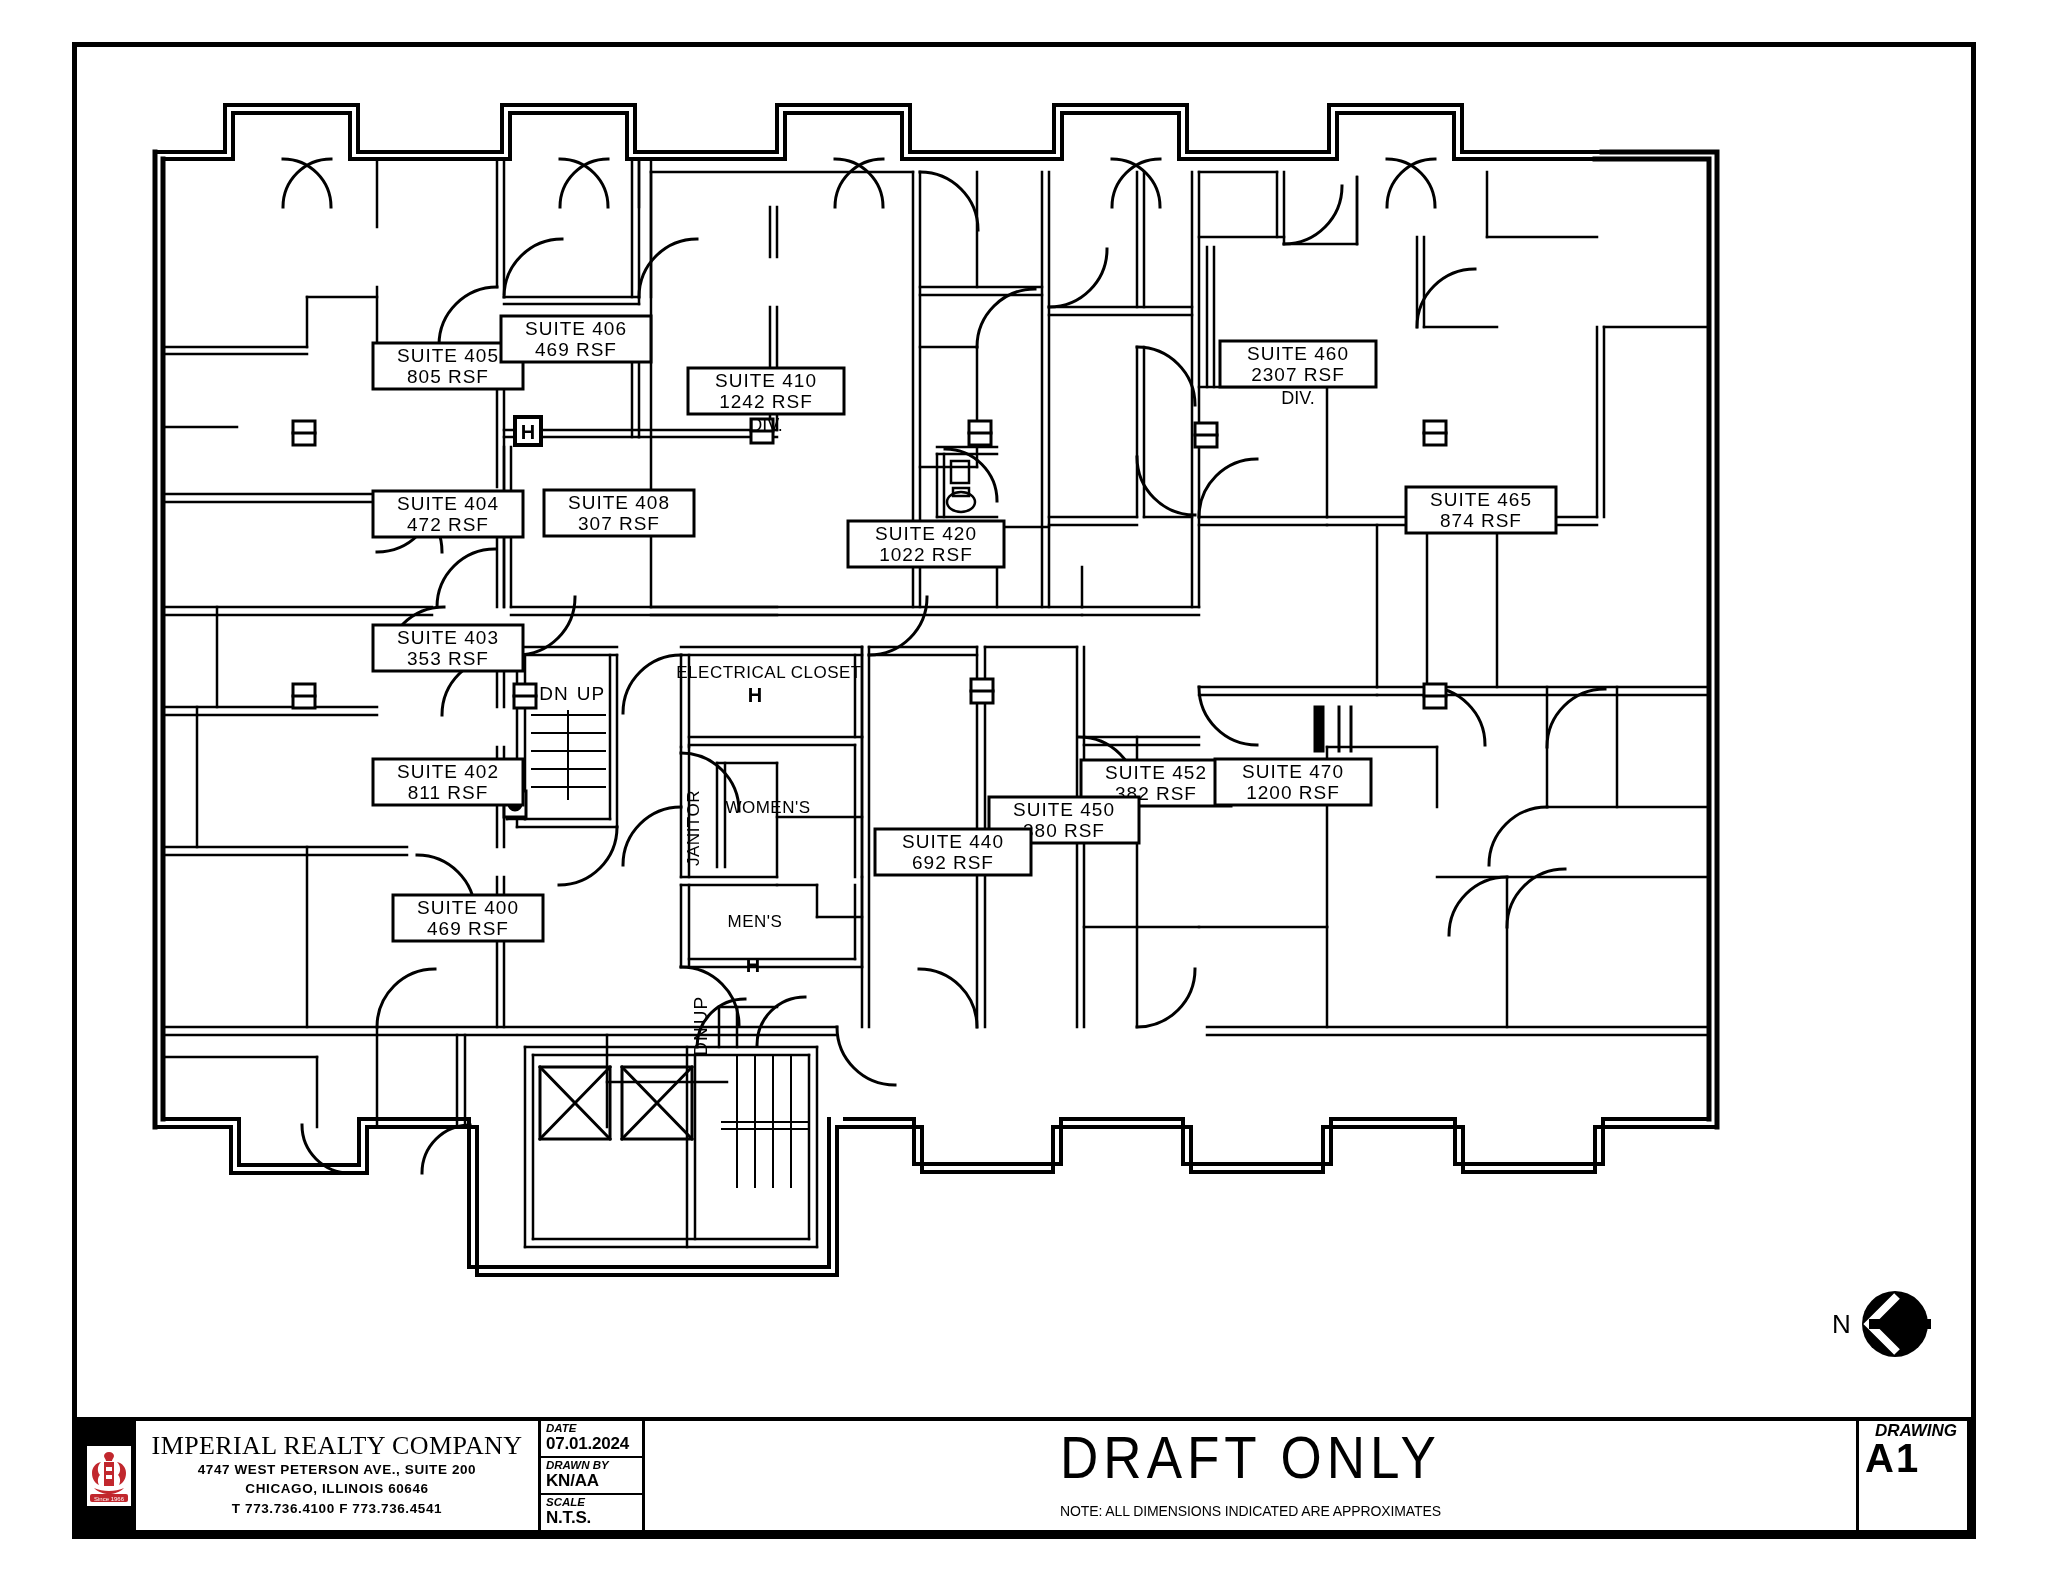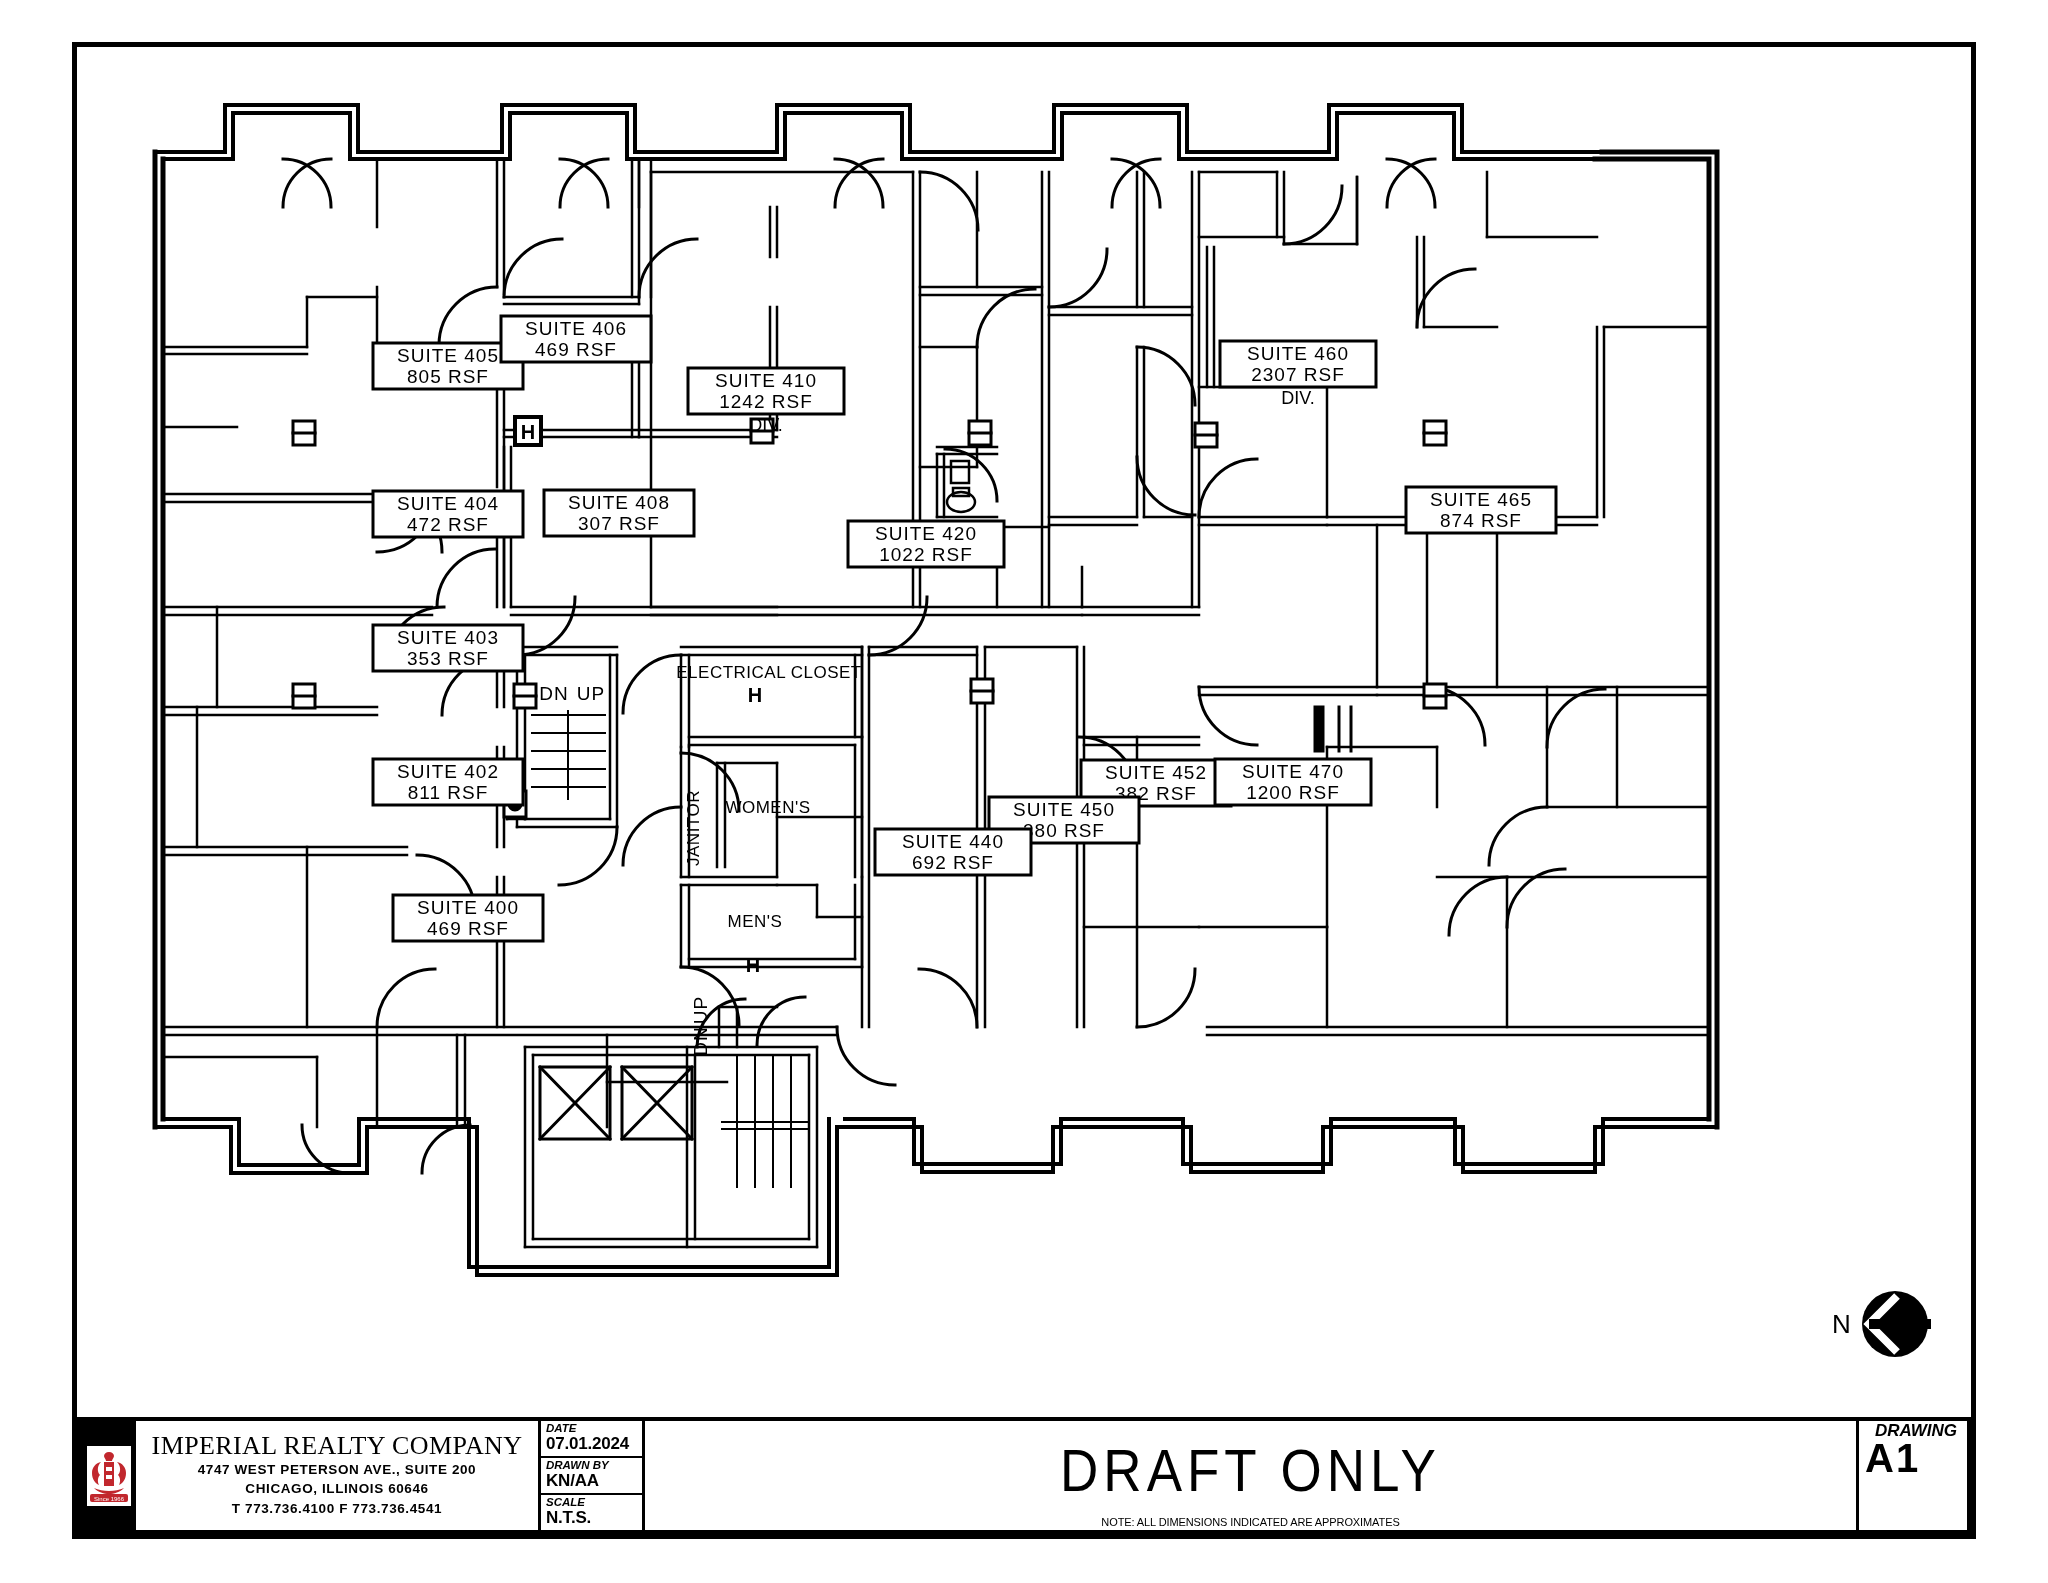--- a/index.html
+++ b/index.html
@@ -27,23 +27,23 @@
   .meta-lbl{font-size:11.5px;font-style:italic;font-weight:bold;line-height:1.05;}
   .meta-val{font-size:17px;font-weight:bold;line-height:1.12;letter-spacing:-.2px;}
 
   .tb-title{width:560px;display:flex;flex-direction:column;}
   .ttl-row{flex:1;border-bottom:2.5px solid #000;box-sizing:border-box;padding:1px 0 0 8px;}
   .ttl-row.last{border-bottom:none;}
   .ttl-lbl{font-size:11.5px;font-style:italic;font-weight:bold;line-height:1.05;}
   .ttl-val{font-family:"Liberation Sans",sans-serif;font-size:30px;font-weight:300;line-height:1.06;letter-spacing:1px;transform:scaleX(0.92);transform-origin:left center;white-space:nowrap;}
   .ttl-val.small{font-size:26px;line-height:1.02;}
 
-  .tb-draft{flex:1;display:flex;flex-direction:column;justify-content:flex-end;align-items:center;padding-bottom:2px;}
+  .tb-draft{flex:1;display:flex;flex-direction:column;justify-content:center;align-items:center;padding-bottom:2px;}
   .draft-big{font-size:53px;font-weight:300;letter-spacing:5px;line-height:1;transform:scaleY(1.12);}
-  .draft-note{font-size:11px;letter-spacing:-.1px;margin-top:19px;}
+  .draft-note{font-size:14px;letter-spacing:-.1px;margin-top:19px;}
 
   .tb-dwg{width:108px;display:flex;flex-direction:column;padding:1px 0 0 6px;}
   .dwg-lbl{font-size:17px;font-style:italic;font-weight:bold;line-height:1.05;text-align:center;}
   .dwg-val{font-size:40px;font-weight:700;line-height:.92;letter-spacing:2px;}
 
   
   .north{position:absolute;left:1832px;top:1288px;width:120px;height:72px;display:flex;align-items:center;}
   .north-n{font-size:26px;font-weight:300;margin-right:4px;}
 </style>
 </head>

